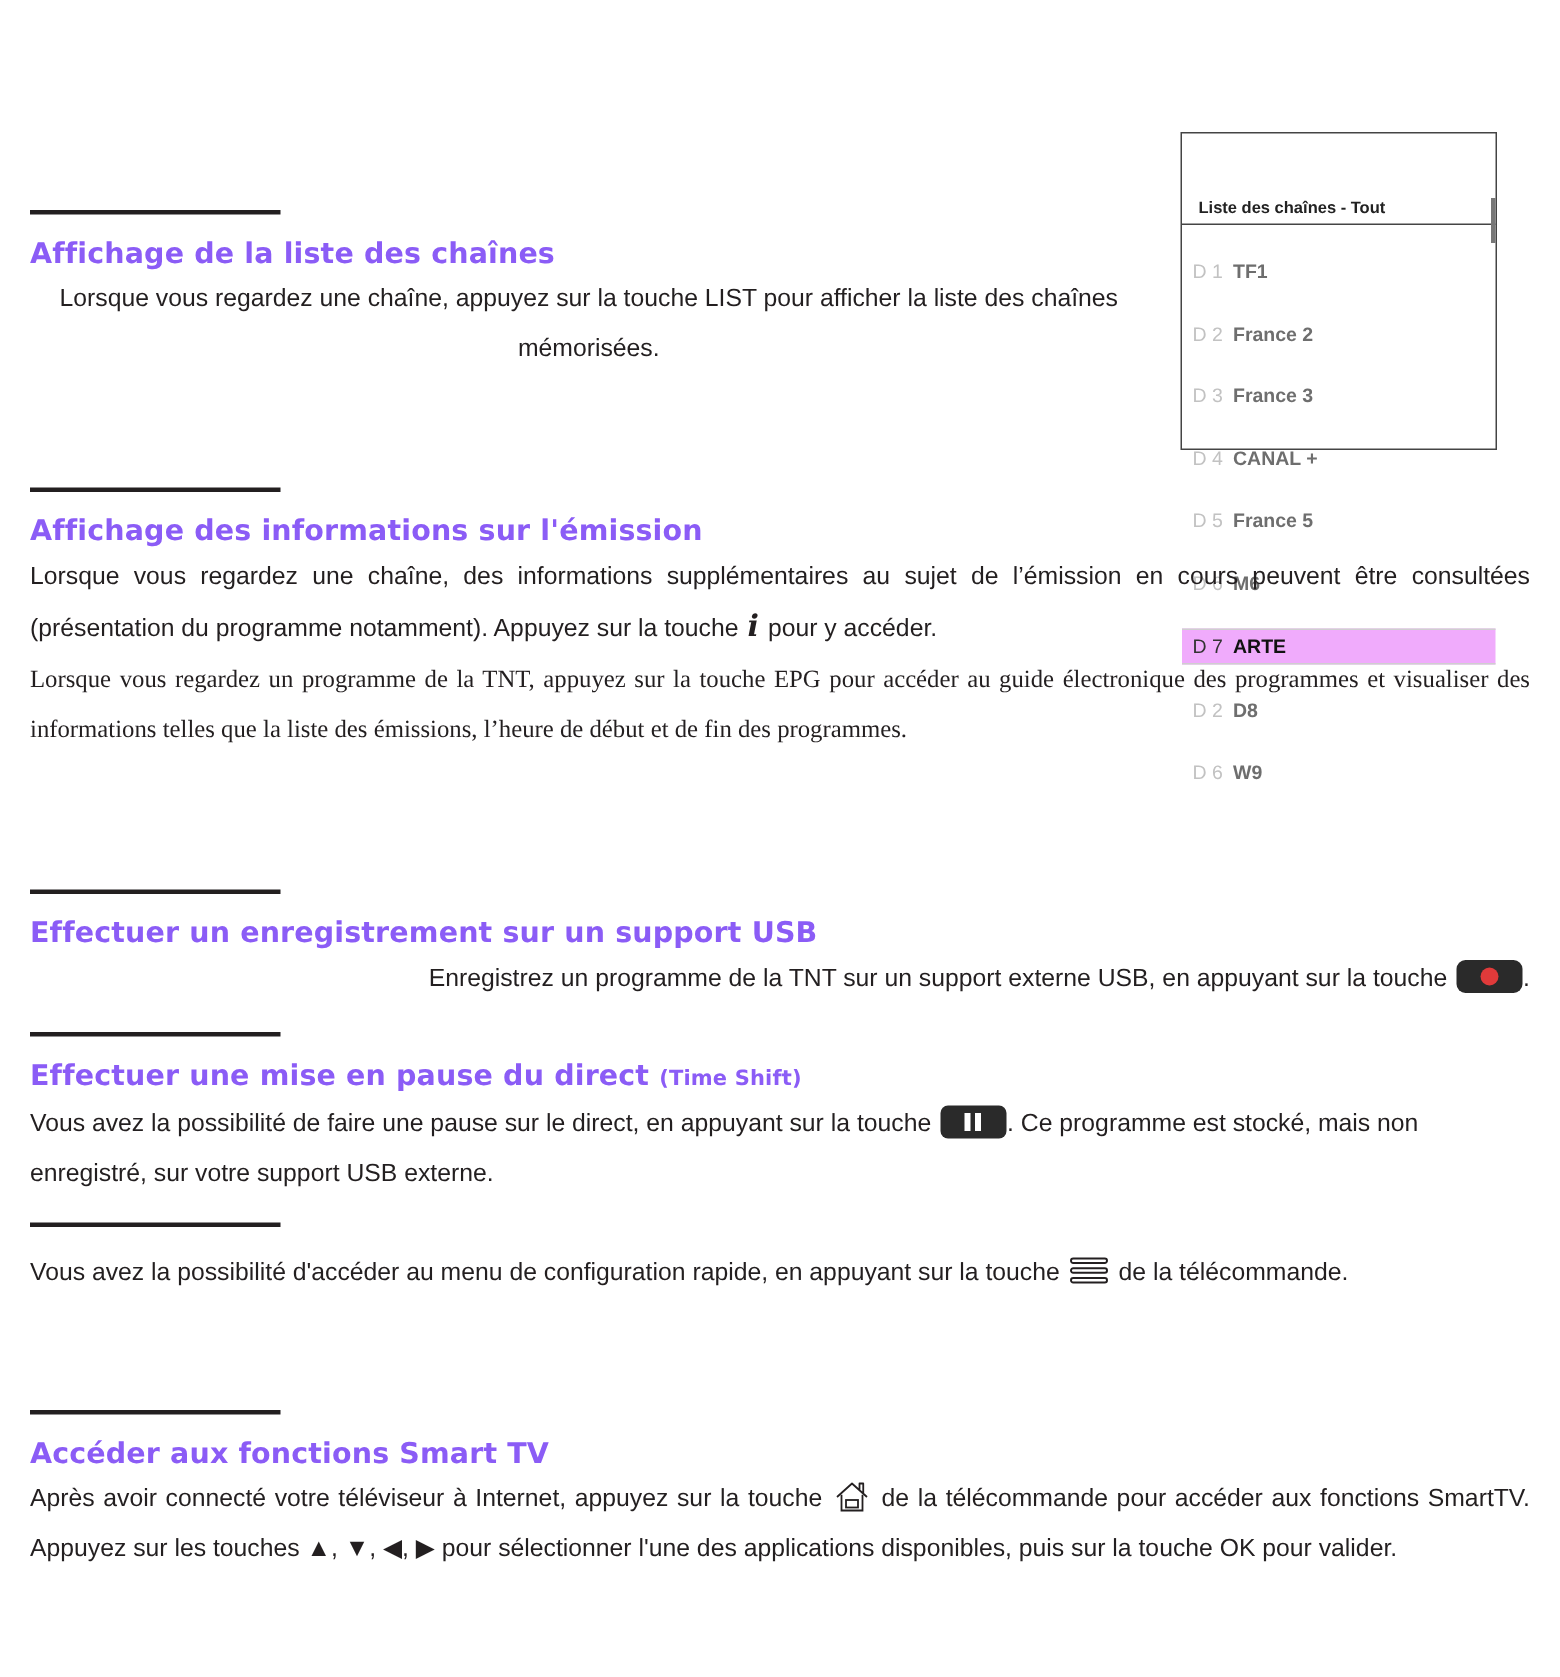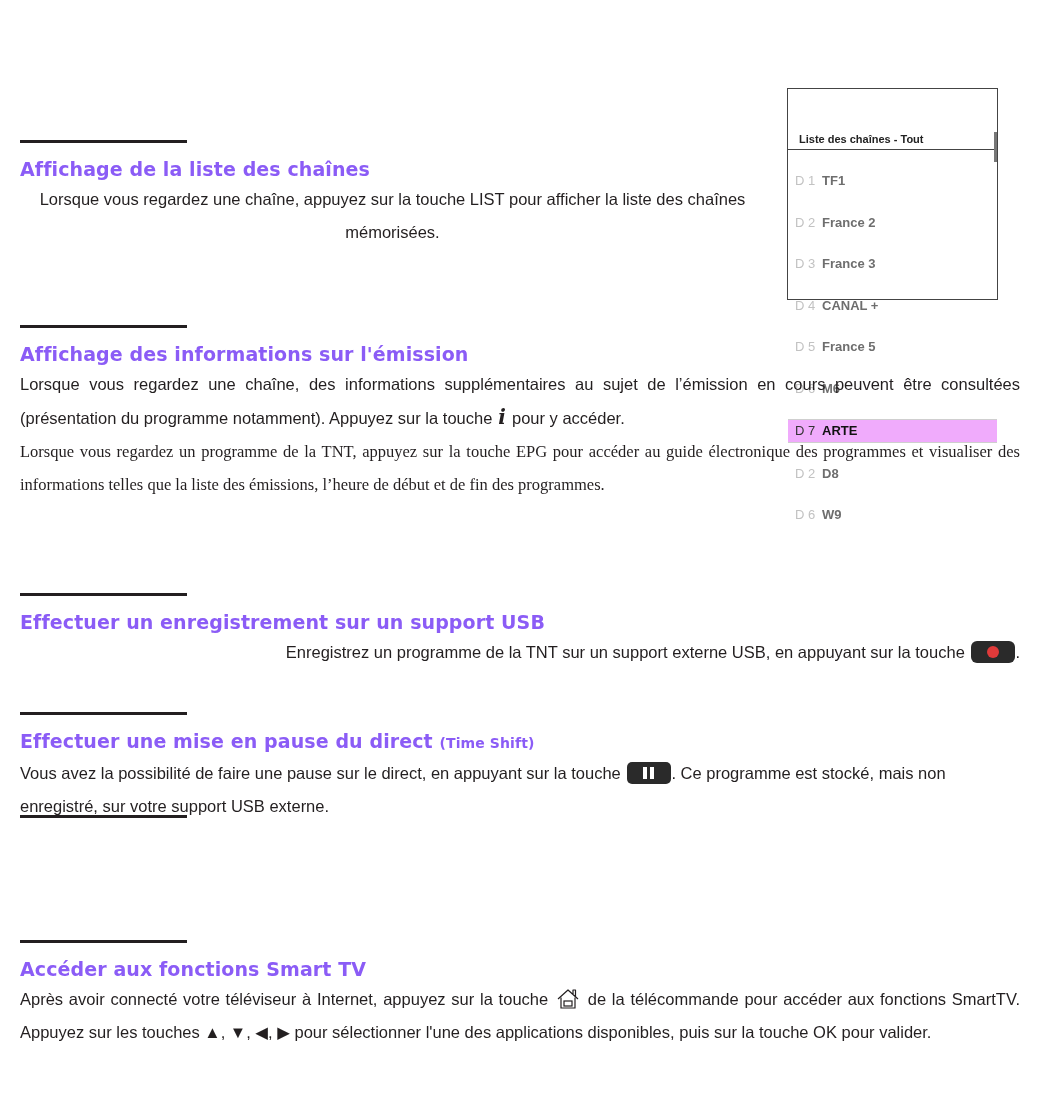--- a/index.html
+++ b/index.html
@@ -126,28 +126,33 @@
   <div class="para"><span>Lorsque vous regardez une chaîne, des informations supplémentaires au sujet de l’émission en cours peuvent être consultées (présentation du programme notamment). Appuyez sur la touche</span><span class="info-i">i</span><span>pour y accéder.</span></div>
   <div class="para" style="margin-top:0;font-family:Liberation Serif, serif;">Lorsque vous regardez un programme de la TNT, appuyez sur la touche EPG pour accéder au guide électronique des programmes et visualiser des informations telles que la liste des émissions, l’heure de début et de fin des programmes.</div>
 </div>
 
 <div class="section" style="top:593px;">
   <div class="rule"></div>
   <div class="heading">Effectuer un enregistrement sur un support USB</div>
   <div class="para" style="text-align:right;"><span>Enregistrez un programme de la TNT sur un support externe USB, en appuyant sur la touche</span> <span class="key-rec"></span><span>.</span></div>
 </div>
 
-<div class="section" style="top:712px;">
+<div class="section" style="top:688px;">
   <div class="rule"></div>
   <div class="heading"><span>Effectuer une mise en pause du direct</span> <span class="small">(Time Shift)</span></div>
   <div class="para" style="text-align:left;"><span>Vous avez la possibilité de faire une pause sur le direct, en appuyant sur la touche</span> <span class="key-pause"></span><span>. Ce programme est stocké, mais non enregistré, sur votre support USB externe.</span></div>
 </div>
 
 <div class="section" style="top:815px;">
   <div class="rule"></div>
+  <div class="para" style="text-align:left;"><span>Vous avez la possibilité d'accéder au menu de configuration rapide, en appuyant sur la touche</span> <svg class="menu-icon" viewBox="0 0 26 20">
+        <rect x="1" y="2" width="24" height="3" rx="1.5" fill="none" stroke="#231f20" stroke-width="1.3"></rect>
+        <rect x="1" y="8.5" width="24" height="3" rx="1.5" fill="none" stroke="#231f20" stroke-width="1.3"></rect>
+        <rect x="1" y="15" width="24" height="3" rx="1.5" fill="none" stroke="#231f20" stroke-width="1.3"></rect>
+      </svg> <span>de la télécommande.</span></div>
 </div>
 
 <div class="section" style="top:940px;">
   <div class="rule"></div>
   <div class="heading">Accéder aux fonctions Smart TV</div>
   <div class="para"><span>Après avoir connecté votre téléviseur à Internet, appuyez sur la touche</span> <svg class="home-icon" viewBox="0 0 24 24">
         <path d="M2 12 L12 3 L22 12 M17 7.5 V3 H19.5 V9.5" fill="none" stroke="#231f20" stroke-width="1.2" stroke-linejoin="round"></path>
         <path d="M5 10.5 V21 H19 V10.5" fill="none" stroke="#231f20" stroke-width="1.2"></path>
         <rect x="8" y="14" width="8" height="5" fill="none" stroke="#231f20" stroke-width="1.2"></rect>
       </svg> <span>de la télécommande pour accéder aux fonctions SmartTV. Appuyez sur les touches ▲, ▼, ◀, ▶ pour sélectionner l'une des applications disponibles, puis sur la touche OK pour valider.</span></div>

